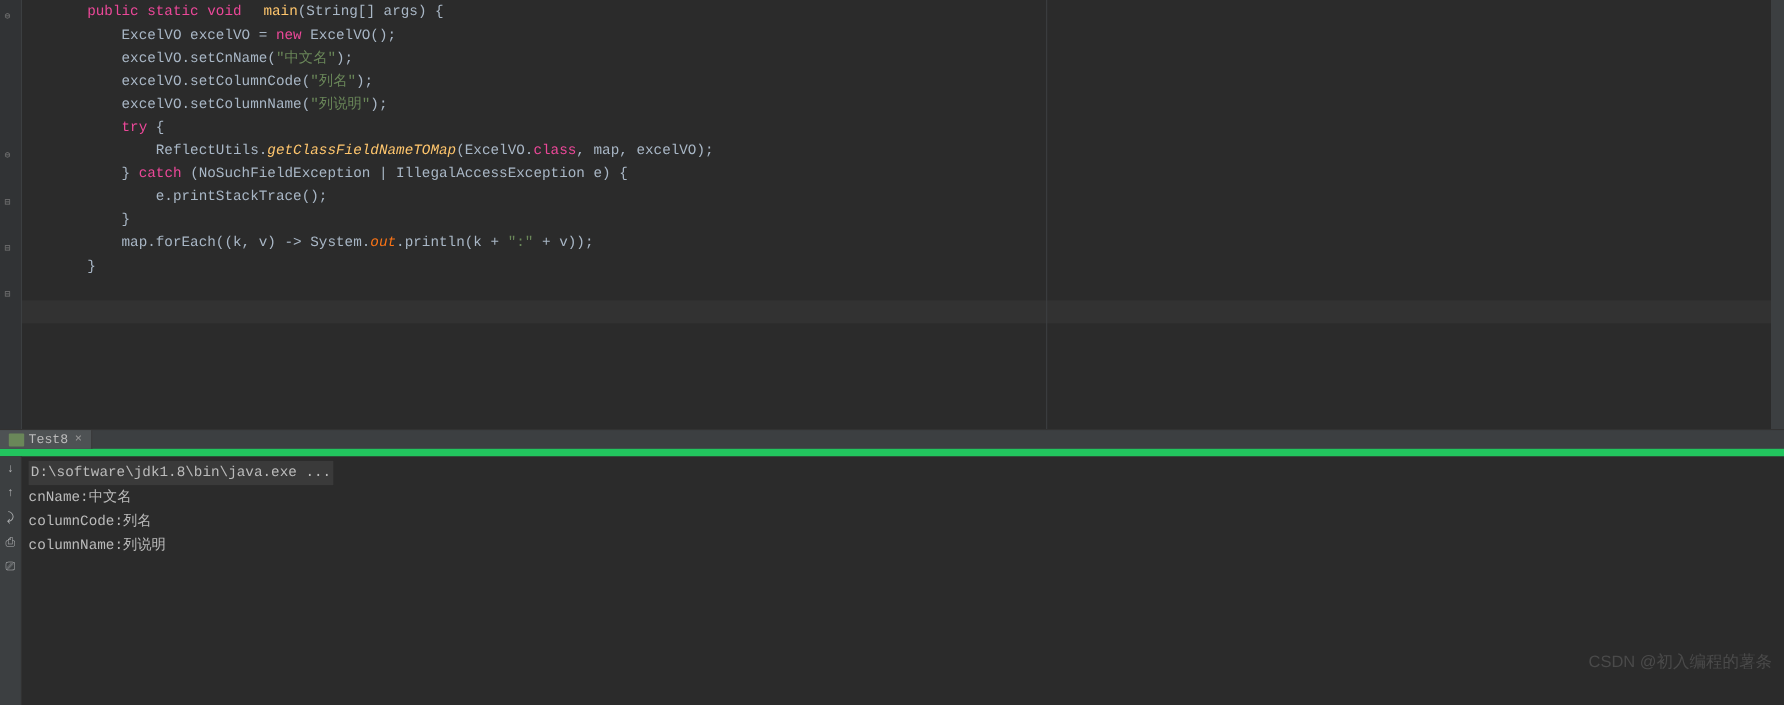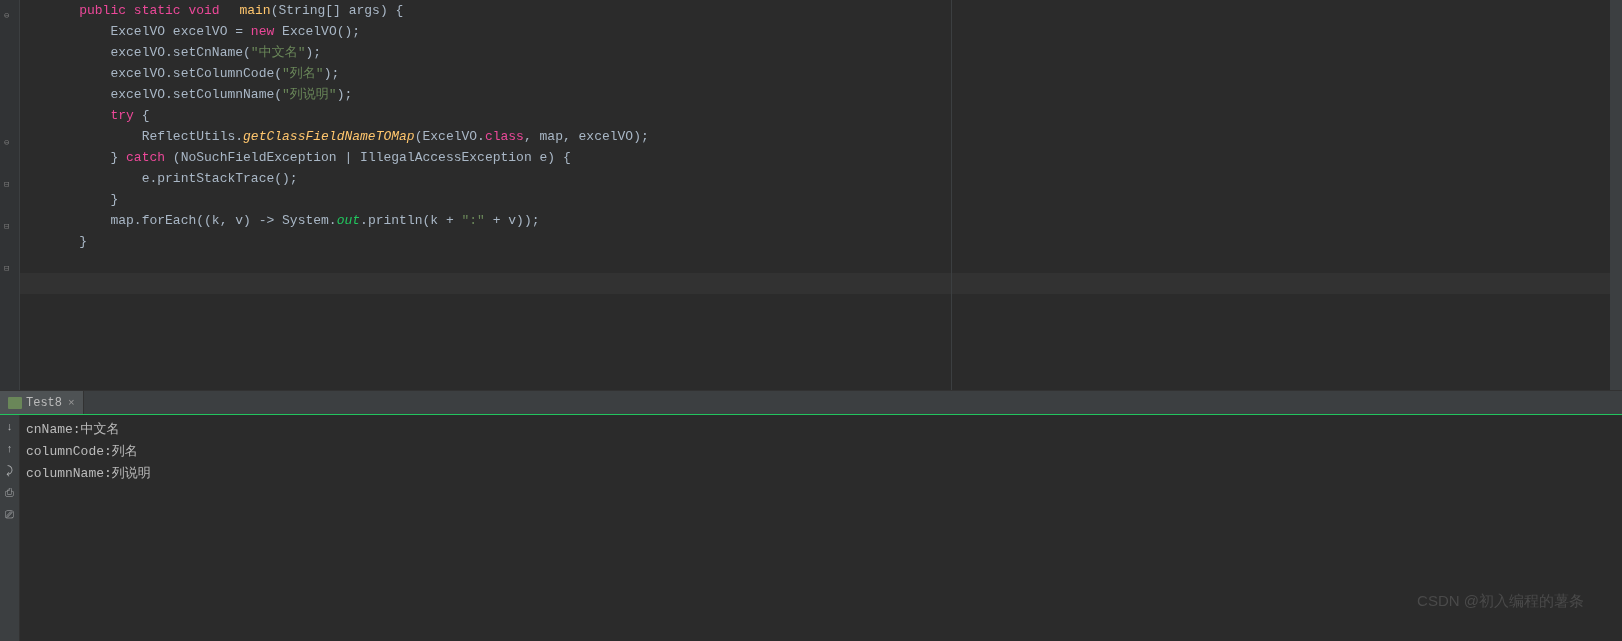--- a/index.html
+++ b/index.html
@@ -56,29 +56,29 @@
       position: absolute;
       left: 931px;
       top: 0;
       bottom: 0;
       width: 1px;
       background: #3c3f41;
     }
     .kw { color: #ec4899; }
     .method { color: #ffc66d; margin-left: 12px; }
     .str { color: #6a8759; }
-    .field-italic { color: #22c55e; font-style: italic; }
+    .field-italic { color: #f97316; font-style: italic; }
     .method-italic { color: #ffc66d; font-style: italic; }
     .norm { color: #a9b7c6; }
     
     .tab-bar {
       height: 25px;
       background: #3c3f41;
       border-top: 1px solid #323232;
-      border-bottom: 1px solid #22c55e;
+      border-bottom: 7px solid #22c55e;
       display: flex;
       align-items: center;
     }
     .tab {
       display: flex;
       align-items: center;
       padding: 0 8px;
       height: 100%;
       background: #4e5254;
       border-right: 1px solid #323232;
@@ -133,21 +133,21 @@
     .console-line {
       white-space: pre;
     }
     .console-cmd {
       background: #3a3a3a;
       display: inline-block;
       padding: 0 2px;
     }
     .watermark {
       position: absolute;
-      right: 38px;
+      right: 11px;
       bottom: 30px;
       color: #4a4a4a;
       font-size: 15px;
       font-family: sans-serif;
     }
     .scrollbar-track {
       width: 12px;
       background: #3c3f41;
     }
   </style>
@@ -195,20 +195,21 @@
 
 <div class="console-pane">
   <div class="console-toolbar">
     <div class="toolbar-btn">↓</div>
     <div class="toolbar-btn">↑</div>
     <div class="toolbar-btn">⤸</div>
     <div class="toolbar-btn">⎙</div>
     <div class="toolbar-btn">⎚</div>
   </div>
   <div class="console-output">
+    <div class="console-line"><span class="console-cmd">D:\software\jdk1.8\bin\java.exe ...</span></div>
     <div id="console-lines">
         <div class="console-line">cnName:中文名</div>
         <div class="console-line">columnCode:列名</div>
         <div class="console-line">columnName:列说明</div>
         <div class="console-line">&nbsp;</div>
       </div>
   </div>
 </div>
 
 <div class="watermark">CSDN @初入编程的薯条</div>

